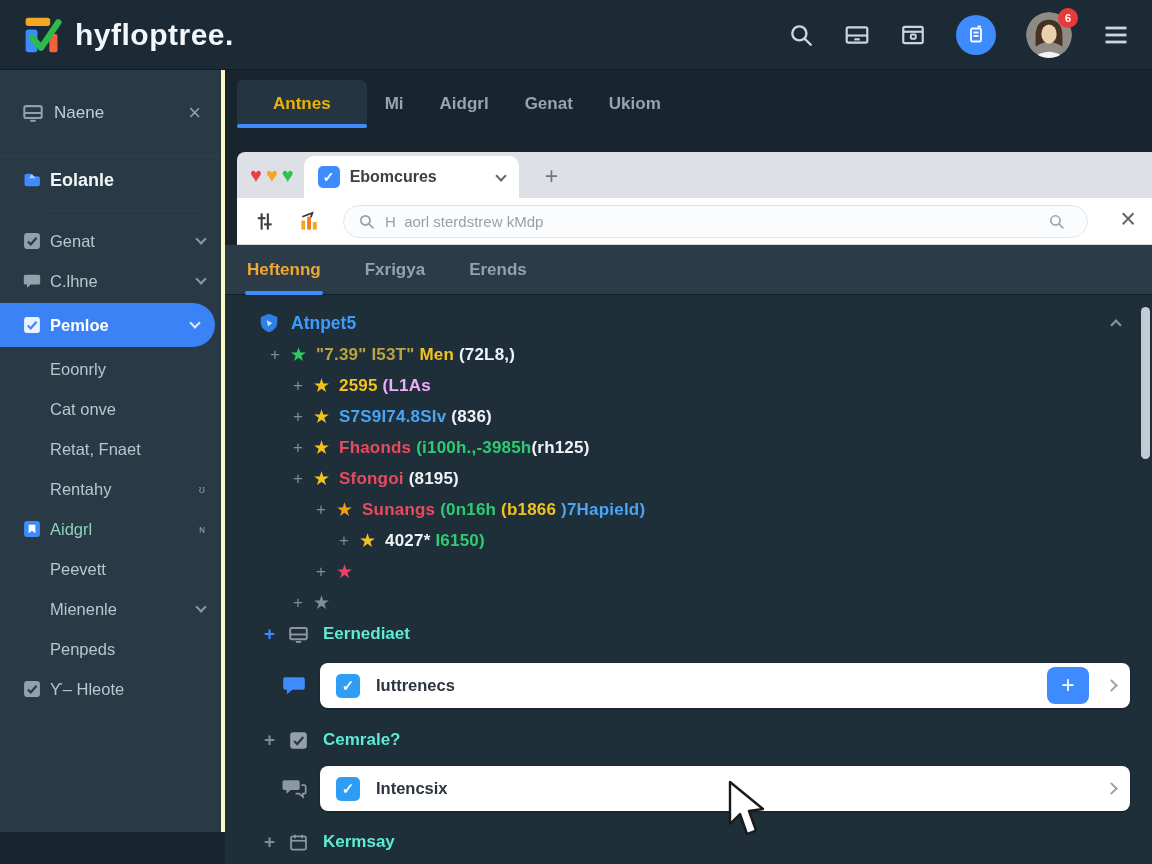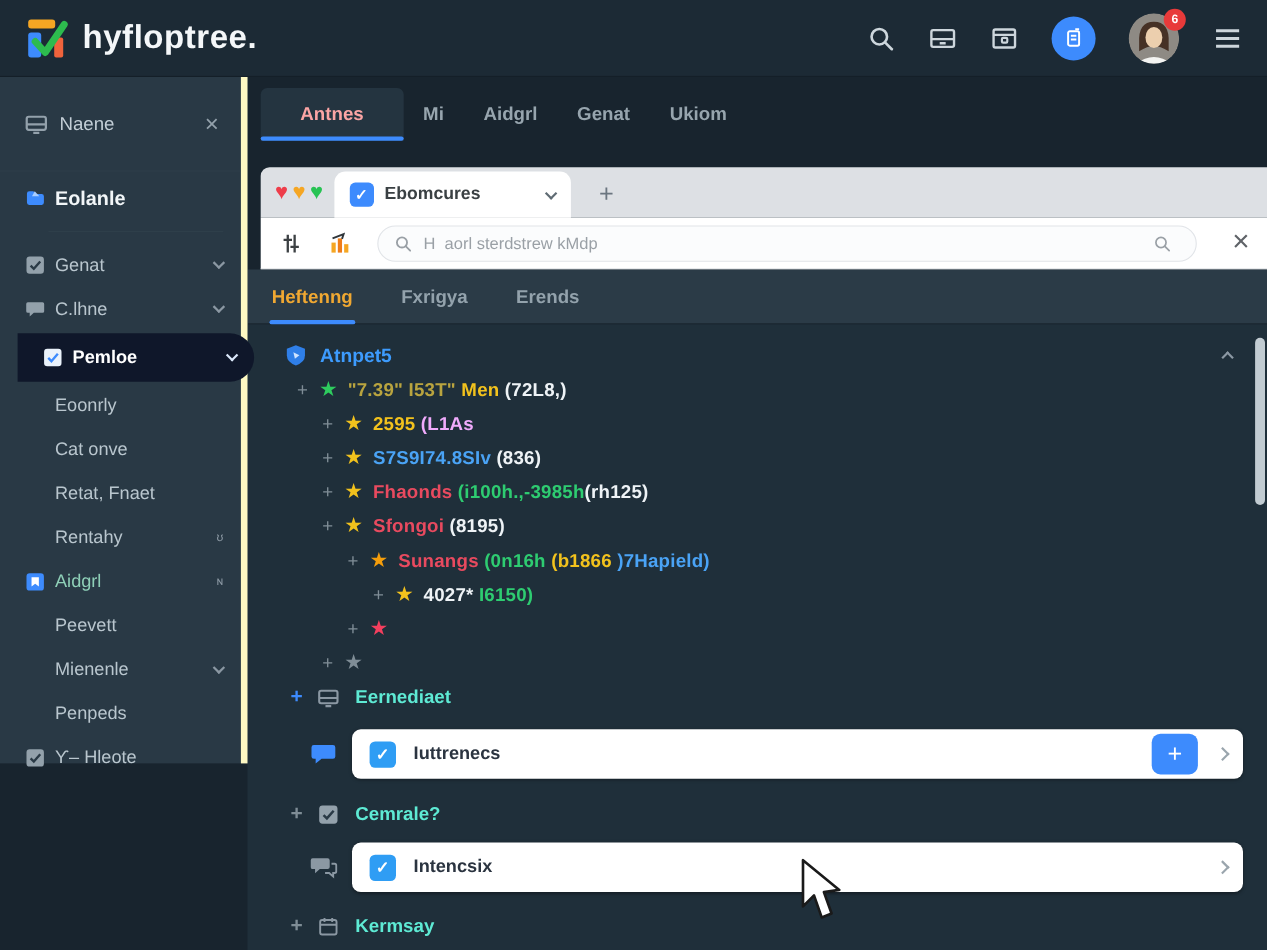--- a/index.html
+++ b/index.html
@@ -20,54 +20,54 @@
                 align-items:center; justify-content:center; }
   .assist-btn svg { width:24px; height:24px; }
   .avatar-wrap { position:relative; width:46px; height:46px; }
   .avatar-wrap svg { width:46px; height:46px; border-radius:50%; display:block; }
   .notif-badge { position:absolute; top:-4px; right:-6px; min-width:20px; height:20px; border-radius:10px;
                  background:#e83a3a; color:#fff; font-size:11px; font-weight:bold; display:flex;
                  align-items:center; justify-content:center; }
   .menu-icon { width:28px; height:28px; }
 
   
-  .sidebar { position:absolute; left:0; top:70px; width:225px; height:624px; background:#293945;
-             border-right:6px solid #fef9c3; z-index:4; }
+  .sidebar { position:absolute; left:0; top:70px; width:225px; height:762px; background:#293945;
+             border-right:4px solid #fef9c3; z-index:4; }
   .sb-header { height:86px; display:flex; align-items:center; padding:0 20px 0 22px;
                border-bottom:1px solid #38485366; }
   .sb-header .icn { width:22px; height:22px; color:#93a1ab; margin-right:10px; }
   .sb-header-label { color:#c3ced6; font-size:17px; flex:1; }
   .sb-close { color:#93a1ab; font-size:22px; line-height:1; cursor:pointer; }
   .sb-item { height:40px; display:flex; align-items:center; padding-left:22px; padding-right:16px;
              color:#b9c6ce; font-size:16.5px; cursor:pointer; position:relative; }
   .sb-item .icn { width:20px; height:20px; margin-right:8px; flex:0 0 20px; }
   .sb-item .icn svg { width:20px; height:20px; display:block; }
   .sb-item.section { height:40px; margin-top:4px; }
   .sb-item.section .sb-label { color:#f2f6f8; font-weight:bold; font-size:18px; }
   .sb-item.indent { padding-left:50px; }
-  .sb-item.active { background:#0f172a; border-radius:0 22px 22px 0; width:215px; height:44px;
-                    color:#fff; font-weight:bold; margin:2px 16px; }
+  .sb-item.active { background:#3b82f6; border-radius:0 22px 22px 0; width:215px; height:44px;
+                    color:#fff; font-weight:bold; margin:2px 0; }
   .sb-item.active .sb-chev { border-color:#dce9fb; }
   .sb-item.teal .sb-label { color:#8fd0b8; }
   .sb-label { flex:1; white-space:nowrap; overflow:hidden; }
   .sb-trail { font-size:11px; color:#8b98a3; margin-left:6px; }
   .sb-divider { height:1px; background:#38485366; margin:10px 16px 10px 44px; }
   .chev { display:inline-block; width:8px; height:8px; border-right:2px solid #8b98a3;
           border-bottom:2px solid #8b98a3; transform:rotate(45deg); }
   .chev.right { transform:rotate(-45deg); }
   .chev.up { transform:rotate(-135deg); }
   .sb-chev { margin-left:8px; margin-top:-4px; }
 
   
   .main { position:absolute; left:225px; top:70px; width:927px; height:794px; background:#18242e; }
 
   .tabbar { position:absolute; left:12px; top:10px; height:48px; display:flex; align-items:stretch; }
   .mtab { position:relative; display:flex; align-items:center; padding:0 18px; color:#97a5ae;
           font-size:17px; font-weight:bold; cursor:pointer; }
-  .mtab.active { background:#243440; border-radius:6px 6px 0 0; padding:0 36px; color:#fca5a5; }
+  .mtab.active { background:#243440; border-radius:6px 6px 0 0; padding:0 36px; color:#eab308; }
   .mtab.active::after { content:""; position:absolute; left:0; right:0; bottom:0; height:4px;
                         background:#3d8bfd; border-radius:2px; }
 
   
   .chrome { position:absolute; left:12px; top:82px; width:915px; height:93px; }
   .tabstrip { height:46px; background:#dde0e4; border-radius:8px 0 0 0; display:flex; align-items:flex-end; }
   .hearts { display:flex; gap:4px; align-items:center; height:46px; padding:0 10px 0 13px; }
   .heart { font-size:20px; line-height:1; cursor:pointer; }
   .btab { width:215px; height:42px; background:#fff; border-radius:10px 10px 0 0; display:flex;
           align-items:center; padding:0 14px; gap:10px; cursor:pointer; }

